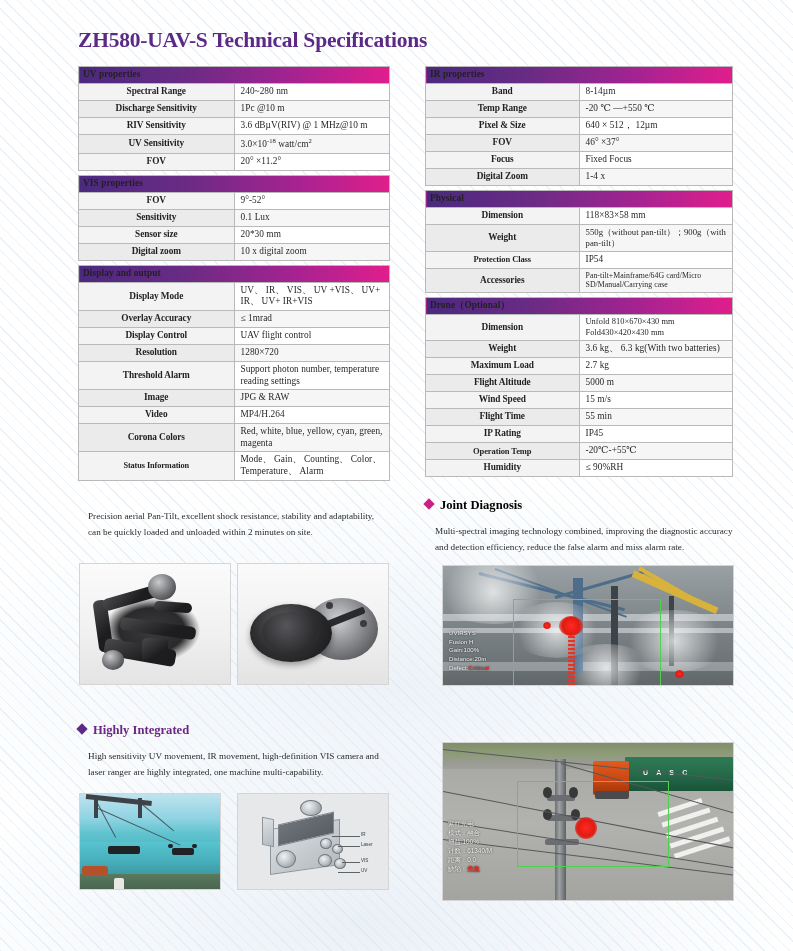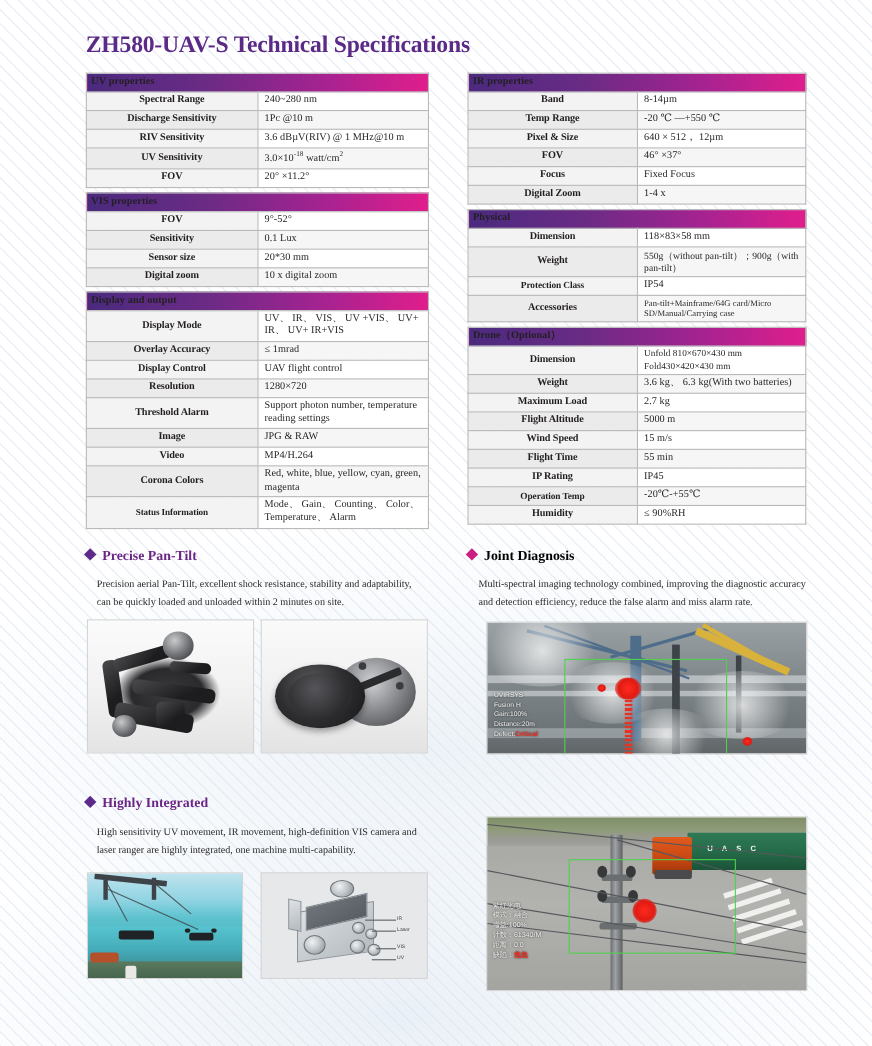--- a/index.html
+++ b/index.html
@@ -524,23 +524,20 @@
       </tr>
       <tr>
         <td class="k">Humidity</td>
         <td class="v">≤ 90%RH</td>
       </tr>
     </tbody>
       </table>
   </div>
 
   <div class="feature purple" style="left:78px; top:498px; width:320px;">
-    <div class="feat-title">
-      <span class="diamond"></span><span>Precise Pan-Tilt</span>
-    </div>
     <p class="feat-text">Precision aerial Pan-Tilt, excellent shock resistance, stability and adaptability, can be quickly loaded and unloaded within 2 minutes on site.</p>
   </div>
 
   <div class="photo ph-gimbal" style="left:79px; top:563px; width:152px; height:122px;">
     <div class="gimbal-arm" style="left:16px; top:36px; width:14px; height:52px; transform:rotate(-8deg);"></div>
     <div class="gimbal-arm" style="left:22px; top:28px; width:58px; height:12px; transform:rotate(-16deg);"></div>
     <div class="gimbal-arm" style="left:40px; top:58px; width:76px; height:13px; transform:rotate(8deg);"></div>
     <div class="gimbal-arm" style="left:24px; top:80px; width:72px; height:17px; transform:rotate(10deg);"></div>
     <div class="gimbal-arm" style="left:62px; top:74px; width:26px; height:24px;"></div>
     <div class="gimbal-arm" style="left:74px; top:38px; width:38px; height:10px; transform:rotate(4deg);"></div>

